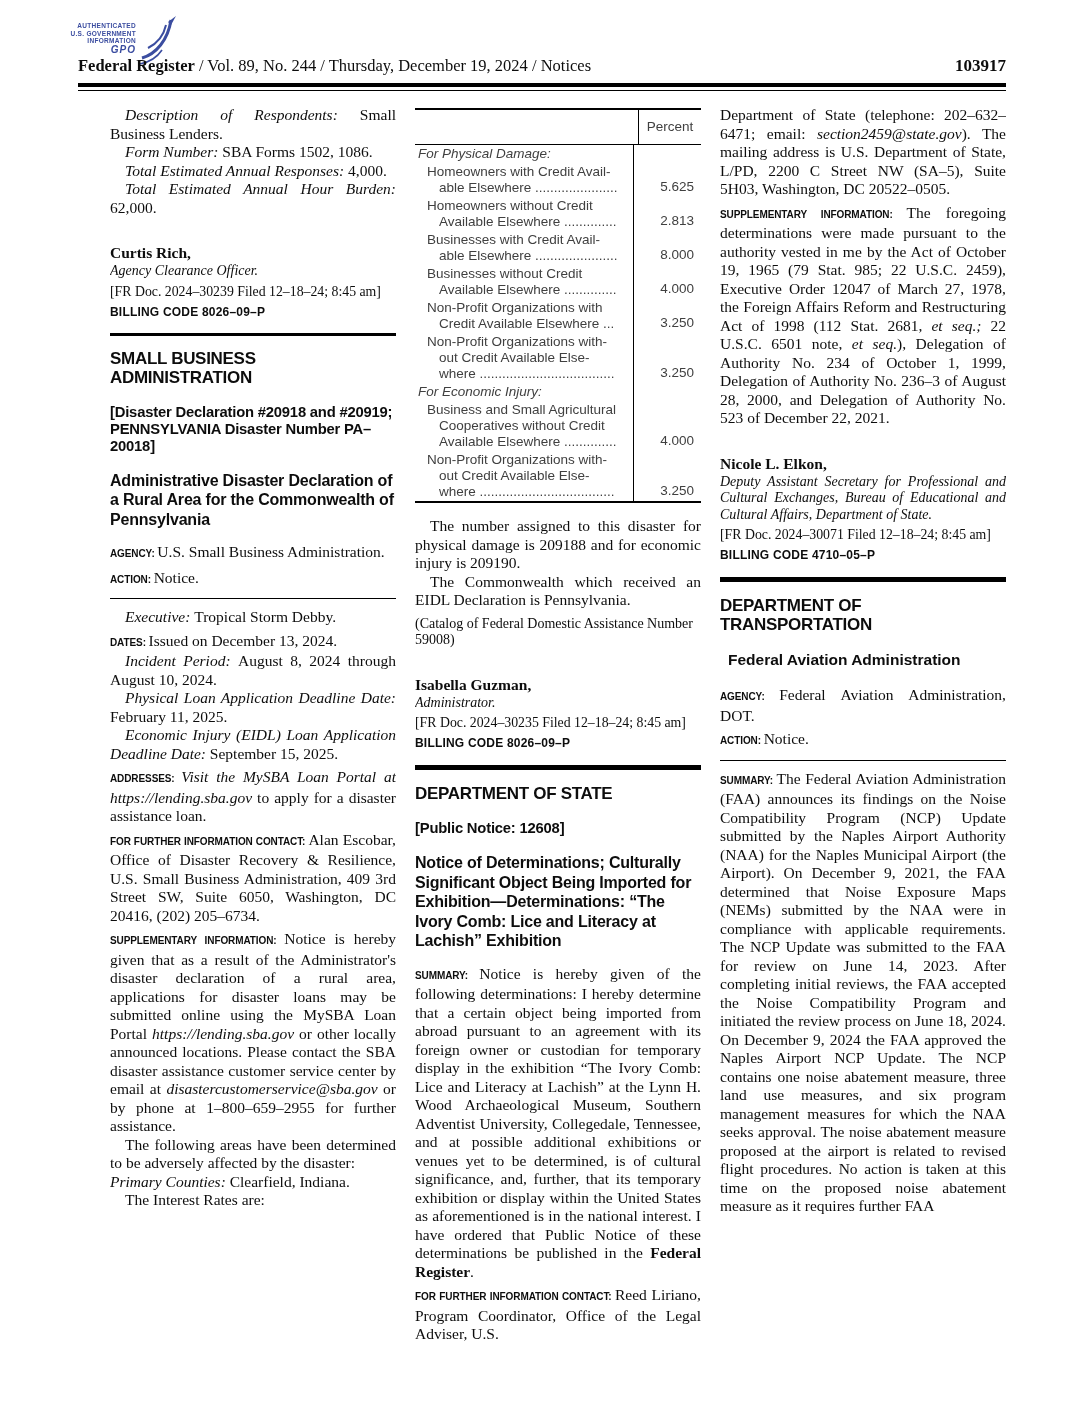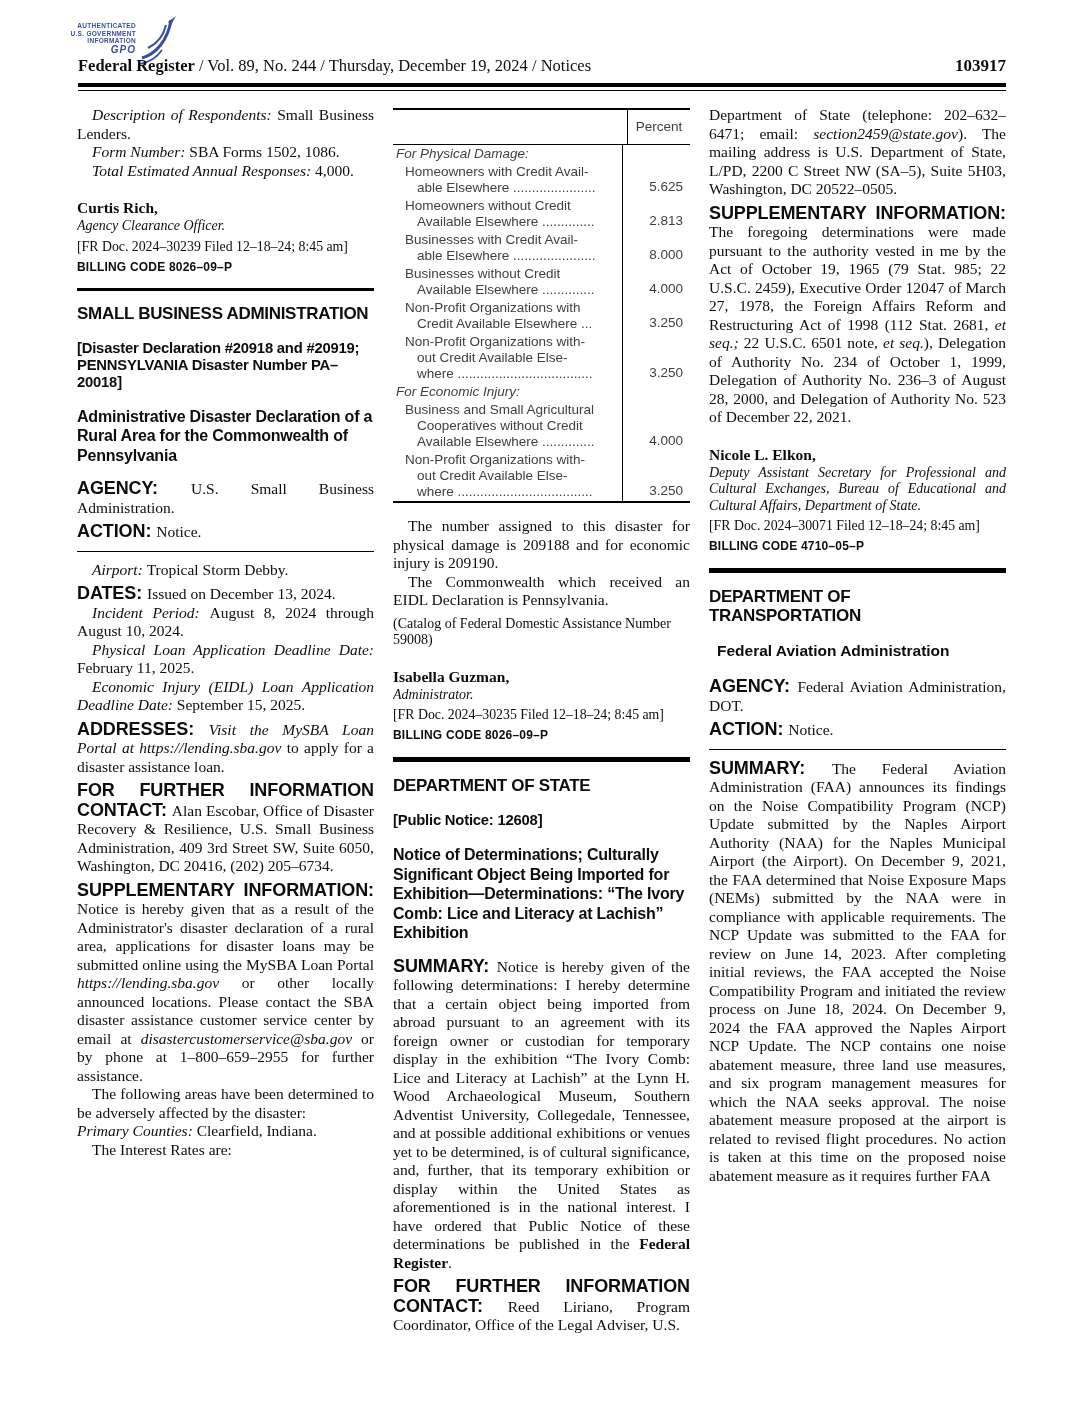--- a/index.html
+++ b/index.html
@@ -14,37 +14,37 @@
     font-size:6.5px;font-weight:700;line-height:7.5px;letter-spacing:.3px;margin-top:10px;}
   .gpo-lines .gpo{font-size:10px;font-style:italic;letter-spacing:1px;margin-top:1px;}
   .gpo-swoosh{margin-left:2px;}
   .head-line{position:relative;font-size:16.5px;line-height:20px;}
   .head-center{display:block;text-align:left;}
   .head-center b{font-weight:700;}
   .head-page{position:absolute;right:0;top:0;font-weight:700;font-size:17px;}
   .head-rule-thick{height:4px;background:#000;margin-top:7px;}
   .head-rule-thin{height:1px;background:#000;margin-top:3px;}
   
-  .cols{display:flex;gap:19px;padding:15px 82px 0 77px;height:1240px;}
+  .cols{display:flex;gap:19px;padding:15px 82px 0 110px;height:1240px;}
   .col{flex:1;min-width:0;overflow:hidden;}
   
   .para{margin:0;font-size:15.5px;line-height:18.5px;text-align:justify;overflow-wrap:break-word;}
   .para.ind{text-indent:15px;}
   .para.lblp{margin-top:5px;}
   .seg-i{font-style:italic;}
   .seg-b{font-weight:700;}
-  .seg-L{font-family:"Liberation Sans",sans-serif;font-weight:700;font-size:18px;letter-spacing:-.1px;}
+  .seg-L{font-family:"Liberation Sans",sans-serif;font-weight:700;font-size:10px;letter-spacing:-.1px;}
   .head1{font-family:"Liberation Sans",sans-serif;font-weight:700;font-size:17px;line-height:19px;
     letter-spacing:-.3px;margin:4px 0 17px;}
   .head3{font-family:"Liberation Sans",sans-serif;font-weight:700;font-size:15.5px;line-height:18px;margin:0 8px 17px;}
   .head2{font-family:"Liberation Sans",sans-serif;font-weight:700;font-size:16px;line-height:19.5px;
     letter-spacing:-.2px;margin:0 0 14px;}
   .docket{font-family:"Liberation Sans",sans-serif;font-weight:700;font-size:14.8px;line-height:17px;
     letter-spacing:-.2px;margin:0 0 16px;}
-  .sig-name{font-weight:700;font-size:15.5px;line-height:18px;margin-top:19px;font-family:Liberation Serif, serif;}
+  .sig-name{font-weight:700;font-size:15.5px;line-height:18px;margin-top:27px;font-family:Liberation Serif, serif;}
   .sig-title{font-style:italic;font-size:14px;line-height:16.5px;text-align:justify;margin:1px 0 2px;}
   .frdoc{font-size:13.8px;line-height:16px;margin:4px 0 2px;}
   .billing{font-family:"Liberation Sans",sans-serif;font-weight:700;font-size:12px;line-height:15px;
     letter-spacing:.2px;margin:5px 0 2px;}
   .note{font-size:14px;line-height:16.5px;margin:6px 0 2px;}
   .rule{border:0;border-top:3px solid #000;margin:13px 0;}
   .rule-thin{border:0;border-top:1px solid #000;margin:9px 0;}
   .rule-heavy{border:0;border-top:5px solid #000;margin:14px 0;}
   
   .frtable{border-top:2px solid #000;border-bottom:2px solid #000;margin:2px 0 14px;
@@ -81,32 +81,33 @@
   </div>
   <div class="head-rule-thick"></div>
   <div class="head-rule-thin"></div>
 </header>
 
 <main class="cols">
   <section class="col">
       <p class="para ind"><span class="seg-i">Description of Respondents: </span><span class="seg-r">Small Business Lenders.</span></p>
       <p class="para ind"><span class="seg-i">Form Number: </span><span class="seg-r">SBA Forms 1502, 1086.</span></p>
       <p class="para ind"><span class="seg-i">Total Estimated Annual Responses: </span><span class="seg-r">4,000.</span></p>
+      <p class="para ind"><span class="seg-i">Total Estimated Annual Hour Burden: </span><span class="seg-r">62,000.</span></p>
       <div class="sig-name">Curtis Rich,</div>
       <div class="sig-title">Agency Clearance Officer.</div>
       <div class="frdoc">[FR Doc. 2024–30239 Filed 12–18–24; 8:45 am]</div>
       <div class="billing">BILLING CODE 8026–09–P</div>
       <div class="rule"></div>
       <div class="head1">SMALL BUSINESS ADMINISTRATION</div>
       <div class="docket">[Disaster Declaration #20918 and #20919; PENNSYLVANIA Disaster Number PA–20018]</div>
       <div class="head2">Administrative Disaster Declaration of a Rural Area for the Commonwealth of Pennsylvania</div>
       <p class="para lblp"><span class="seg-L">AGENCY: </span><span class="seg-r">U.S. Small Business Administration.</span></p>
       <p class="para lblp"><span class="seg-L">ACTION: </span><span class="seg-r">Notice.</span></p>
       <div class="rule-thin"></div>
-      <p class="para ind"><span class="seg-i">Airport: </span><span class="seg-r">Tropical Storm Debby.</span></p>
+      <p class="para ind"><span class="seg-i">Executive: </span><span class="seg-r">Tropical Storm Debby.</span></p>
       <p class="para lblp"><span class="seg-L">DATES: </span><span class="seg-r">Issued on December 13, 2024.</span></p>
       <p class="para ind"><span class="seg-i">Incident Period: </span><span class="seg-r">August 8, 2024 through August 10, 2024.</span></p>
       <p class="para ind"><span class="seg-i">Physical Loan Application Deadline Date: </span><span class="seg-r">February 11, 2025.</span></p>
       <p class="para ind"><span class="seg-i">Economic Injury (EIDL) Loan Application Deadline Date: </span><span class="seg-r">September 15, 2025.</span></p>
       <p class="para lblp"><span class="seg-L">ADDRESSES: </span><span class="seg-i">Visit the MySBA Loan Portal at https://lending.sba.gov </span><span class="seg-r">to apply for a disaster assistance loan.</span></p>
       <p class="para lblp"><span class="seg-L">FOR FURTHER INFORMATION CONTACT: </span><span class="seg-r">Alan Escobar, Office of Disaster Recovery &amp; Resilience, U.S. Small Business Administration, 409 3rd Street SW, Suite 6050, Washington, DC 20416, (202) 205–6734.</span></p>
       <p class="para lblp"><span class="seg-L">SUPPLEMENTARY INFORMATION: </span><span class="seg-r">Notice is hereby given that as a result of the Administrator's disaster declaration of a rural area, applications for disaster loans may be submitted online using the MySBA Loan Portal </span><span class="seg-i">https://lending.sba.gov </span><span class="seg-r">or other locally announced locations. Please contact the SBA disaster assistance customer service center by email at </span><span class="seg-i">disastercustomerservice@sba.gov </span><span class="seg-r">or by phone at 1–800–659–2955 for further assistance.</span></p>
       <p class="para ind"><span class="seg-r">The following areas have been determined to be adversely affected by the disaster:</span></p>
       <p class="para"><span class="seg-i">Primary Counties: </span><span class="seg-r">Clearfield, Indiana.</span></p>
       <p class="para ind"><span class="seg-r">The Interest Rates are:</span></p>

